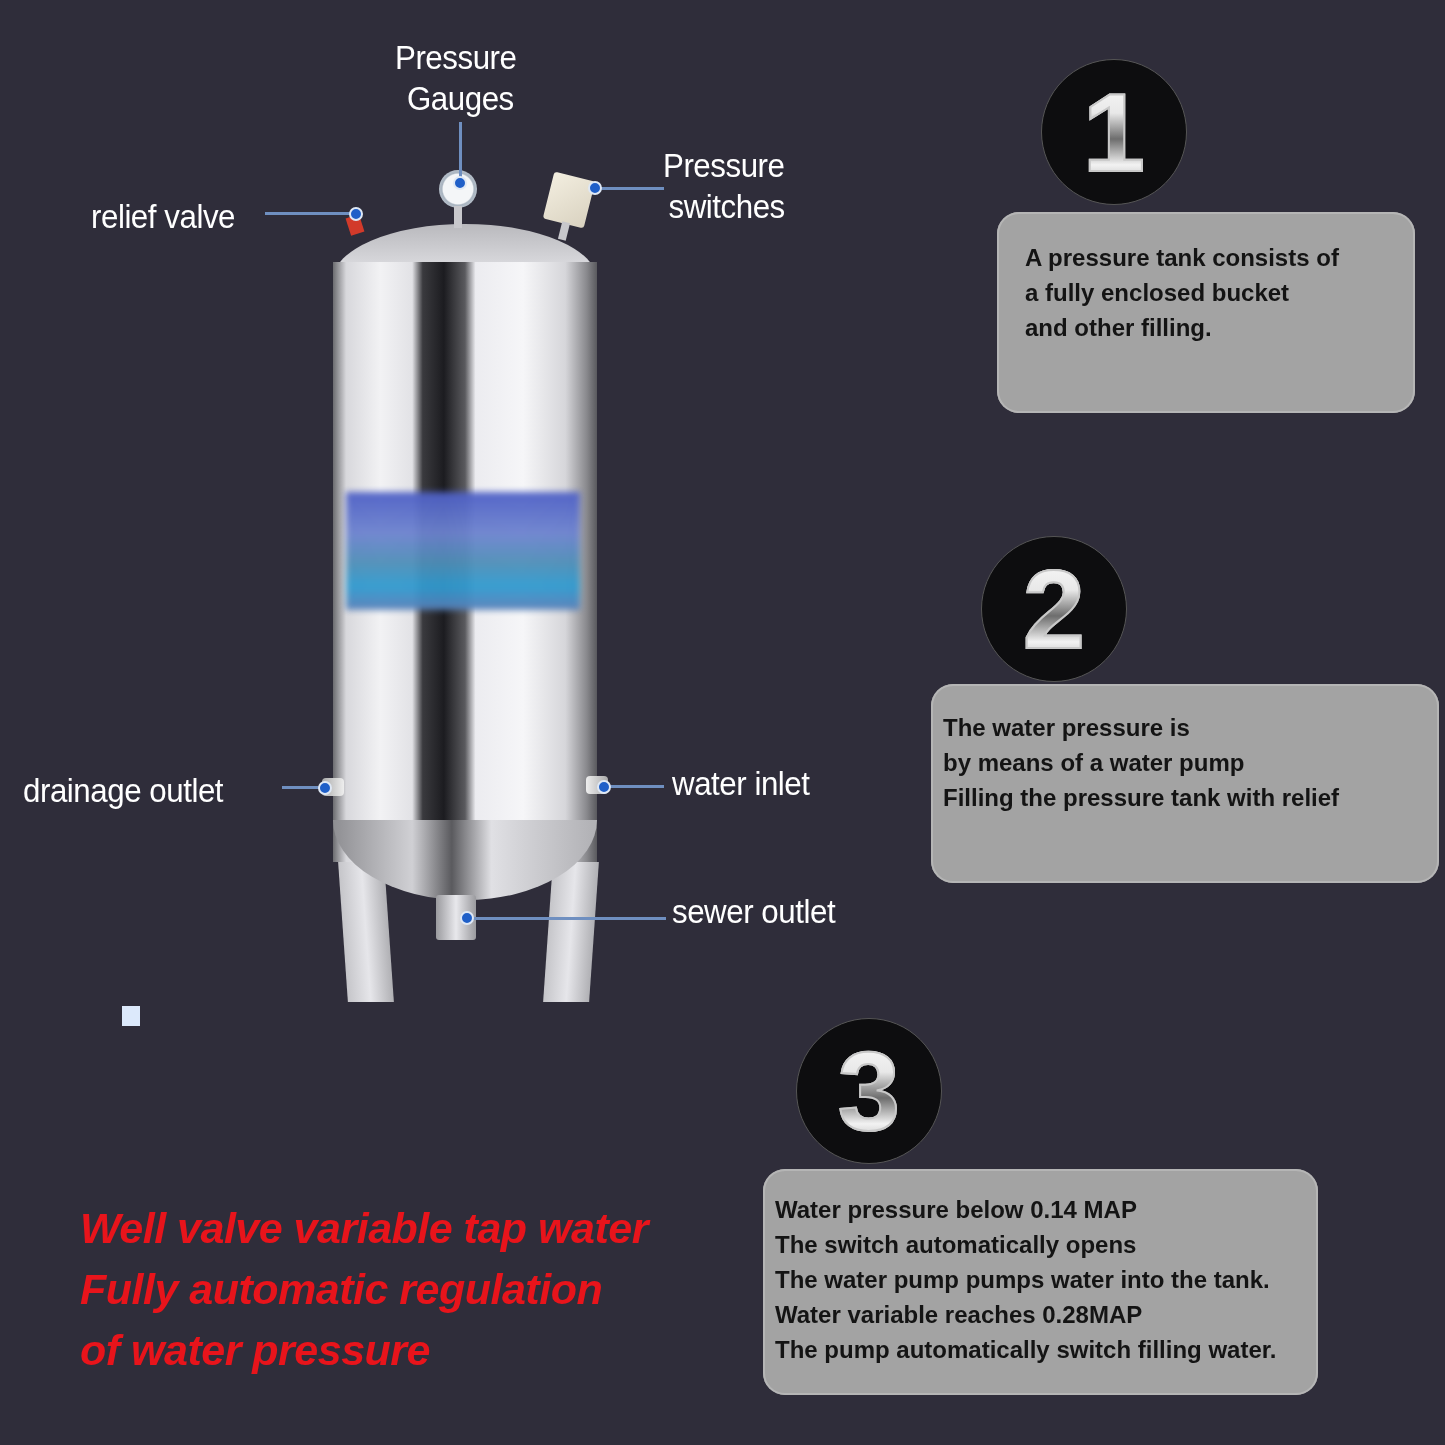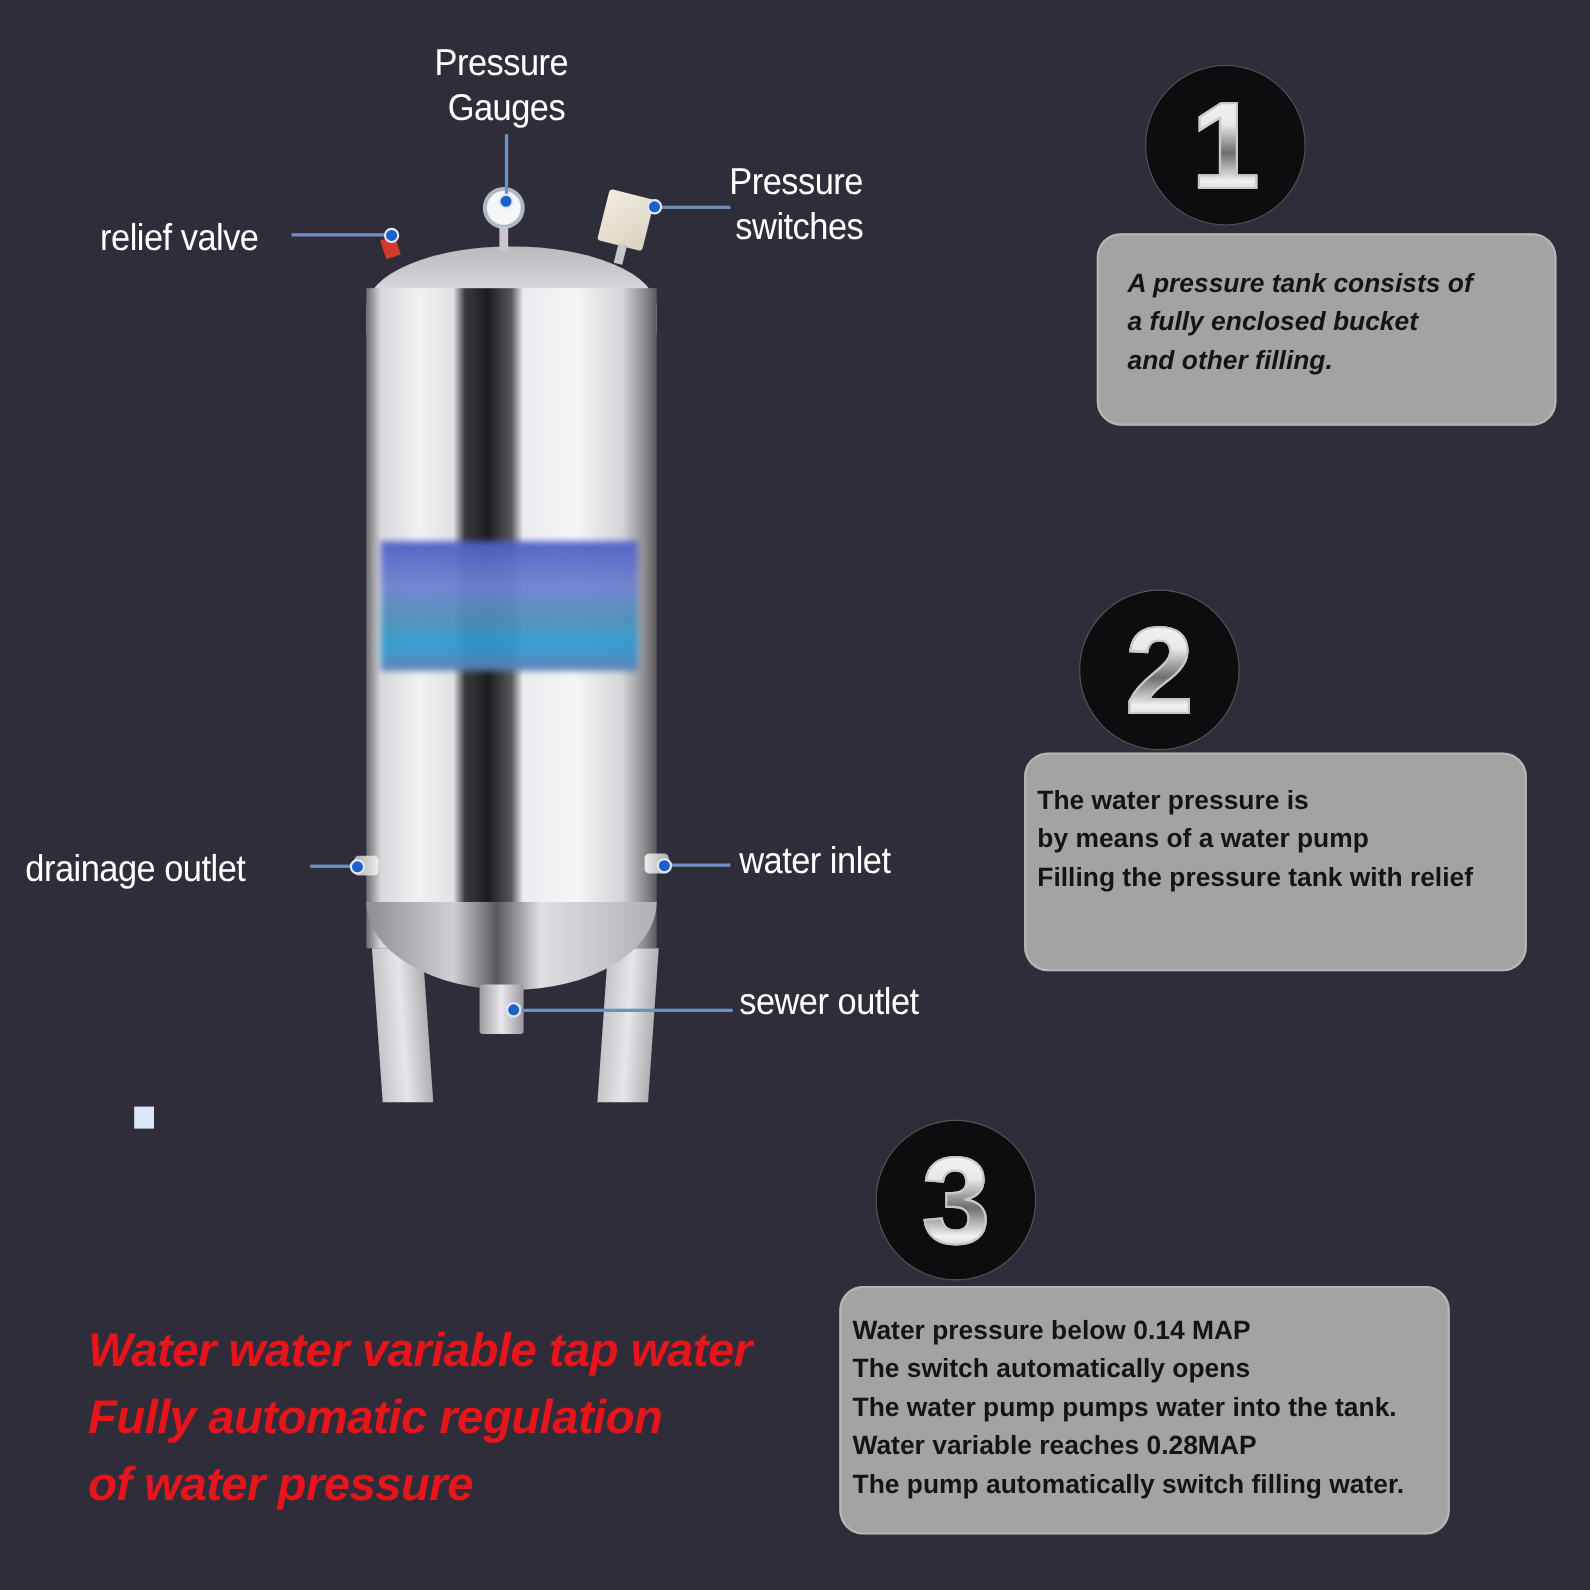--- a/index.html
+++ b/index.html
@@ -74,32 +74,32 @@
 <div class="label" style="left:91px; top:196px;">relief valve</div>
 <div class="label" style="left:23px; top:770px;">drainage outlet</div>
 <div class="label" style="left:672px; top:763px;">water inlet</div>
 <div class="label" style="left:672px; top:891px;">sewer outlet</div>
 
 <div class="abs" style="left:122px; top:1006px; width:18px; height:20px; background:#dce9fb;"></div>
 
 <div class="badge" style="left:1041px; top:59px; width:144px; height:144px;">
   <span>1</span>
 </div>
-<div class="card" style="left:997px; top:212px; width:418px; height:175px;font-style:italic;">
+<div class="card" style="left:997px; top:212px; width:418px; height:201px;">
   <div style="position:absolute; left:28px; top:28px;">
     <div class="line">A pressure tank consists of</div>
     <div class="line">a fully enclosed bucket</div>
     <div class="line">and other filling.</div>
   </div>
 </div>
 
 <div class="badge" style="left:981px; top:536px; width:144px; height:144px;">
   <span>2</span>
 </div>
-<div class="card" style="left:931px; top:684px; width:457px; height:199px;">
+<div class="card" style="left:931px; top:684px; width:508px; height:199px;">
   <div style="position:absolute; left:12px; top:26px;">
     <div class="line">The water pressure is</div>
     <div class="line">by means of a water pump</div>
     <div class="line">Filling the pressure tank with relief</div>
   </div>
 </div>
 
 <div class="badge" style="left:796px; top:1018px; width:144px; height:144px;">
   <span>3</span>
 </div>
@@ -107,16 +107,16 @@
   <div style="position:absolute; left:12px; top:23px;">
     <div class="line">Water pressure below 0.14 MAP</div>
     <div class="line">The switch automatically opens</div>
     <div class="line">The water pump pumps water into the tank.</div>
     <div class="line">Water variable reaches 0.28MAP</div>
     <div class="line">The pump automatically switch filling water.</div>
   </div>
 </div>
 
 <div class="slogan">
-  <div>Water water variable tap water</div>
+  <div>Well valve variable tap water</div>
   <div>Fully automatic regulation</div>
   <div>of water pressure</div>
 </div>
 
 </body></html>

